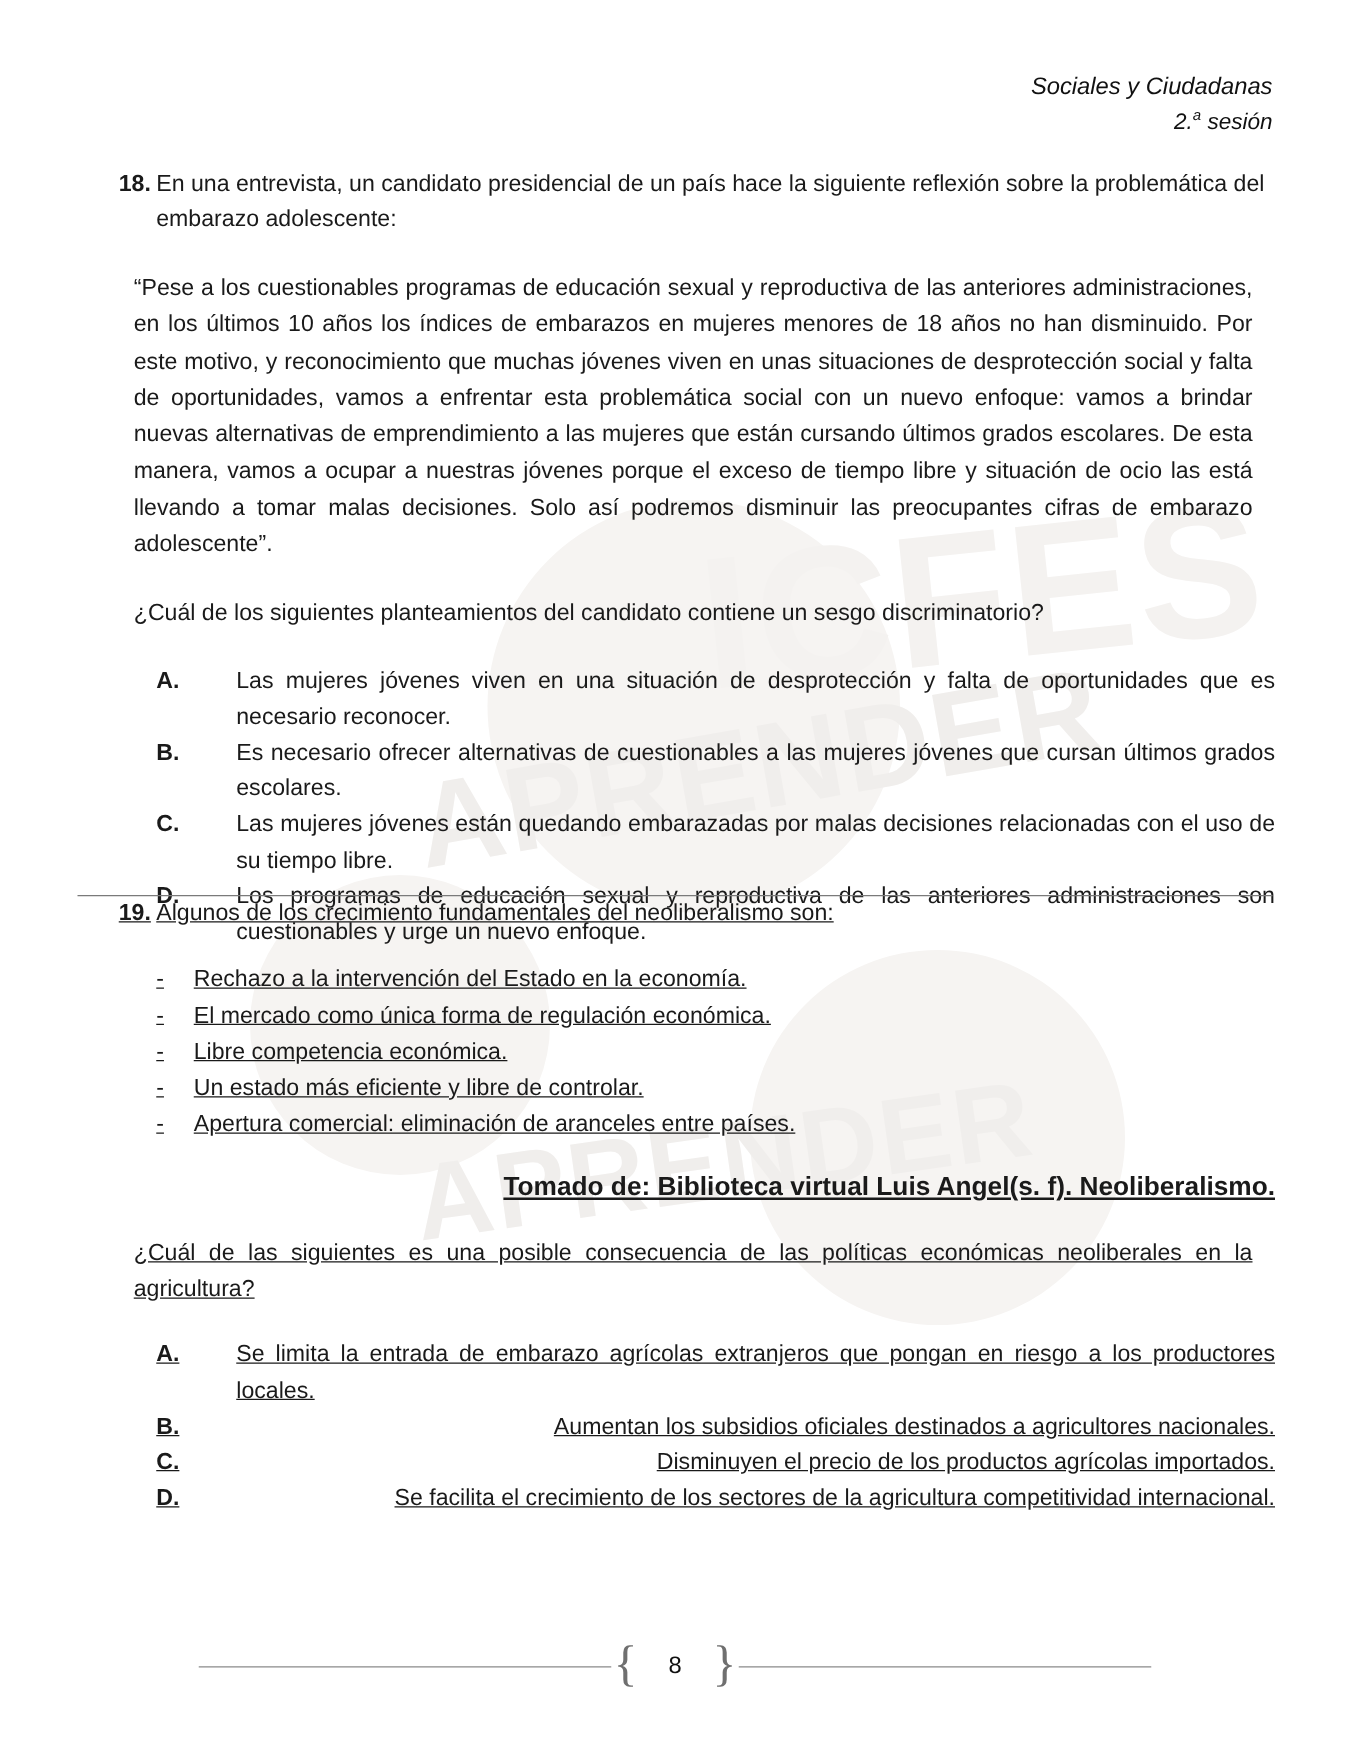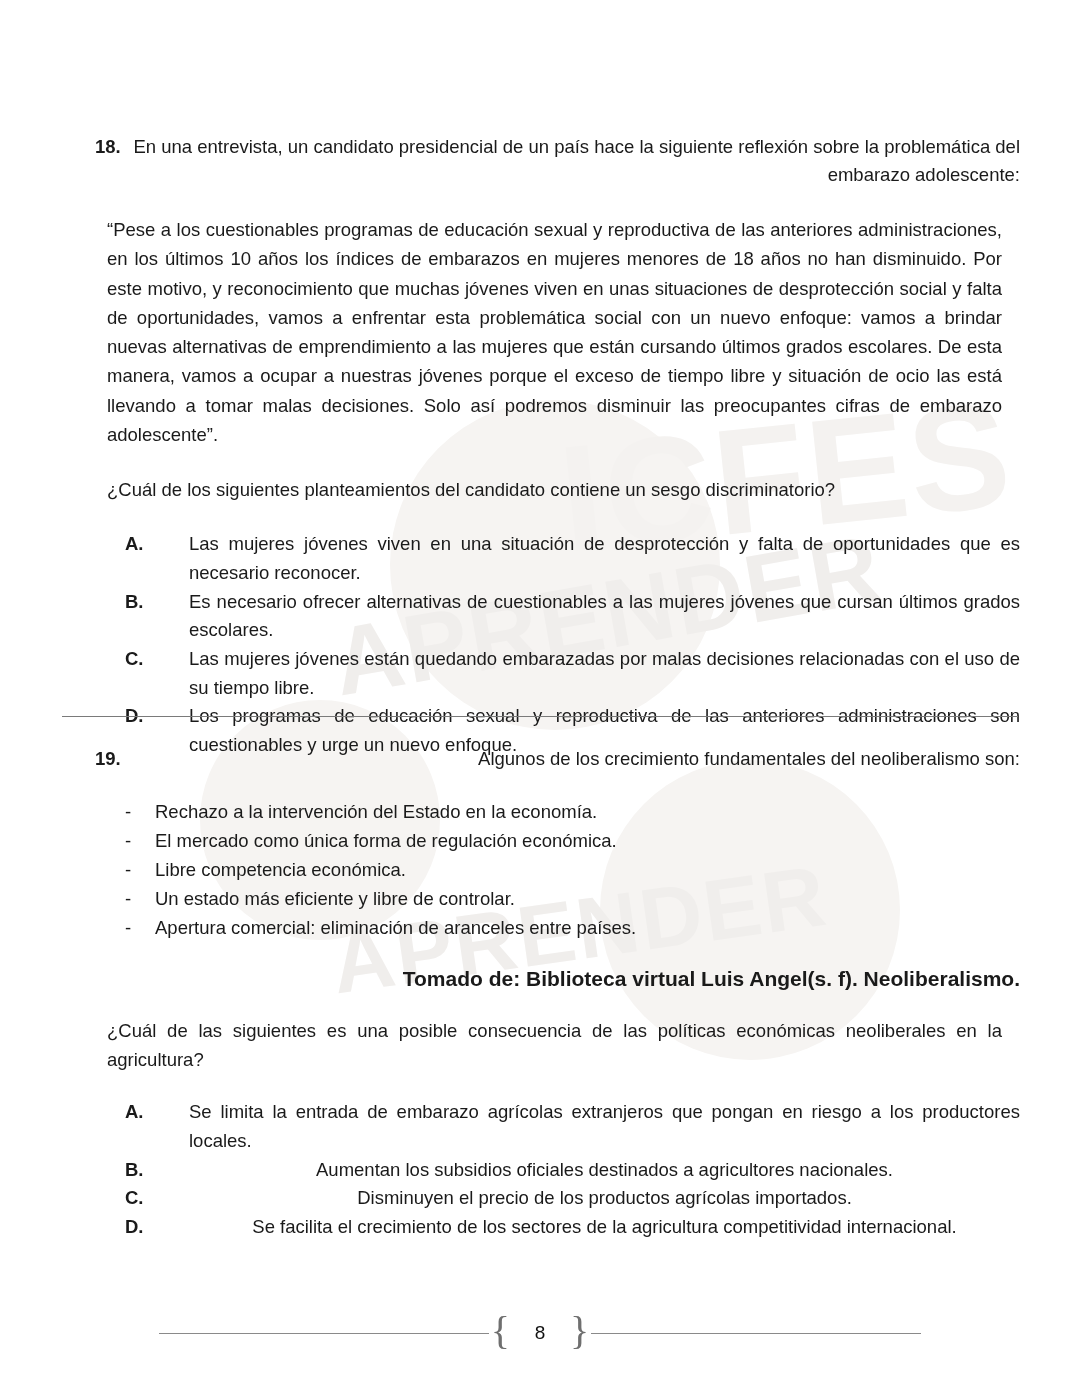--- a/index.html
+++ b/index.html
@@ -82,21 +82,21 @@
     font-size: 18.5px;
     line-height: 1.52;
   }
   .qnum {
     font-weight: bold;
     width: 30px;
     flex: 0 0 30px;
   }
   .qstem {
     flex: 1;
-    text-align: right;
+    text-align: left;
   }
 
   .para {
     margin-left: 12px;
     width: 895px;
     font-size: 18.5px;
     line-height: 1.58;
     text-align: justify;
   }
   .para.nojust { text-align: left; }
@@ -114,21 +114,21 @@
   .opt-letter {
     font-weight: bold;
     width: 28px;
     flex: 0 0 28px;
   }
   .opt-text {
     flex: 1;
     text-align: justify;
     margin-left: 36px;
   }
-  .opt-text.nojust { text-align: center; }
+  .opt-text.nojust { text-align: right; }
 
   .bullets {
     margin-left: 30px;
     width: 895px;
   }
   .bullet {
     display: flex;
     align-items: flex-start;
     font-size: 18.5px;
     line-height: 1.56;
@@ -196,20 +196,24 @@
 
   <div class="watermark">
     <div class="wm-blob wm-blob1"></div>
     <div class="wm-blob wm-blob2"></div>
     <div class="wm-blob wm-blob3"></div>
     <div class="wm-text wm-c">ICFES</div>
     <div class="wm-text wm-a">APRENDER</div>
     <div class="wm-text wm-b">APRENDER</div>
   </div>
 
+  <div class="header">
+    <div>Sociales y Ciudadanas</div>
+    <div class="sub"><span>2.</span><span class="sup">a</span><span> sesión</span></div>
+  </div>
 
   <div class="content">
 
     <div class="qblock" style="top:133px;">
 
       <div class="qhead">
         <div class="qnum">18.</div>
         <div class="qstem">En una entrevista, un candidato presidencial de un país hace la siguiente reflexión sobre la problemática del embarazo adolescente:</div>
       </div>
 
@@ -232,21 +236,21 @@
         </div>
         <div class="opt">
           <div class="opt-letter">D.</div>
           <div class="opt-text">Los programas de educación sexual y reproductiva de las anteriores administraciones son cuestionables y urge un nuevo enfoque.</div>
         </div>
       </div>
     </div>
 
     <div class="divider" style="top:716px;"></div>
 
-    <div class="qblock" style="top:745px;">
+    <div class="qblock" style="top:716px;text-decoration:underline;">
 
       <div class="qhead">
         <div class="qnum">19.</div>
         <div class="qstem">Algunos de los crecimiento fundamentales del neoliberalismo son:</div>
       </div>
 
       <div class="bullets" style="margin-top:25px;">
         <div class="bullet">
           <div class="bullet-dash">-</div>
           <div class="bullet-text">Rechazo a la intervención del Estado en la economía.</div>

